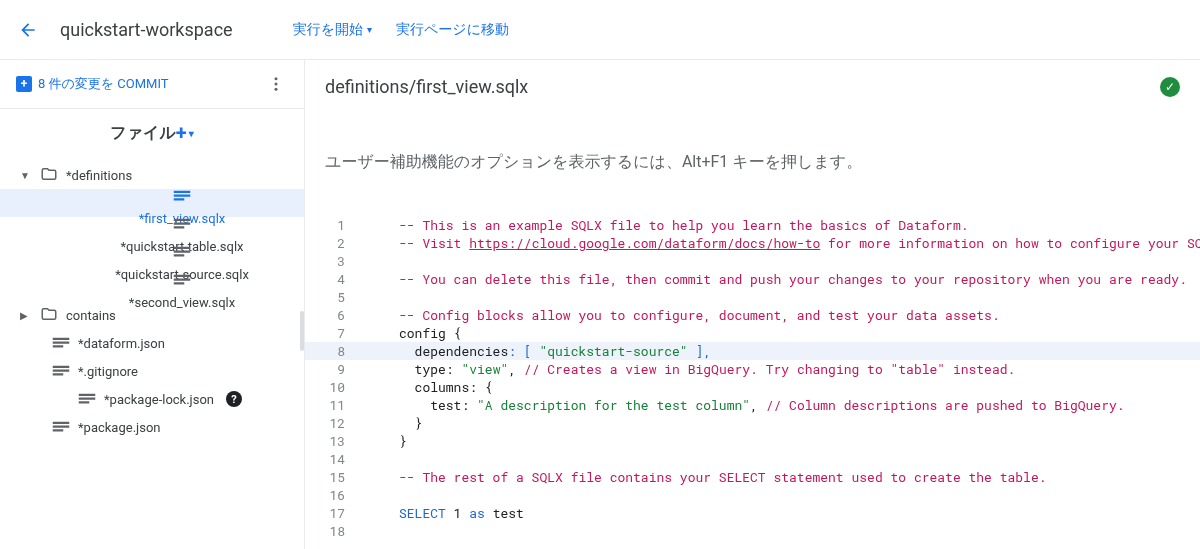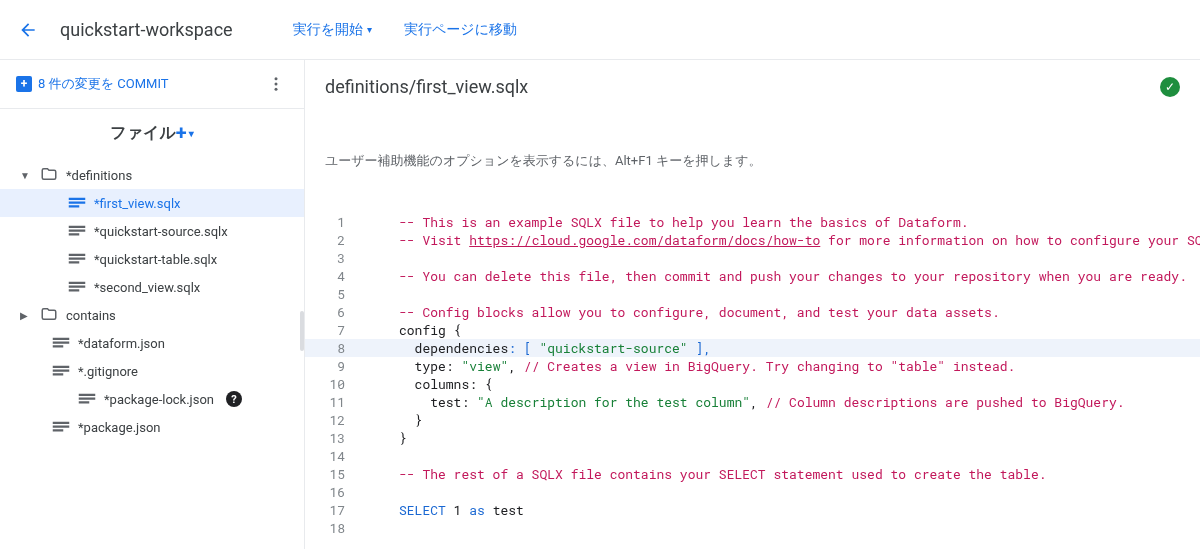--- a/index.html
+++ b/index.html
@@ -1,53 +1,53 @@
 <!DOCTYPE html>
 <html><head>
 <meta charset="utf-8">
 <style>
   * { box-sizing: border-box; margin: 0; padding: 0; }
   body { font-family: "Google Sans", Roboto, Arial, sans-serif; font-size: 14px; color: #202124; background: #fff; overflow: hidden; width: 1200px; height: 549px; }
   
   .header { display: flex; align-items: center; height: 60px; padding: 0 16px; border-bottom: 1px solid #e8eaed; }
   .back-btn { width: 24px; height: 24px; display: flex; align-items: center; justify-content: center; cursor: pointer; margin-right: 20px; }
   .workspace-name { font-size: 18px; color: #3c4043; flex: 0 0 auto; margin-right: 60px; }
-  .header-actions { display: flex; gap: 32px; }
+  .header-actions { display: flex; gap: 24px; }
   .header-link { color: #1a73e8; font-size: 14px; cursor: pointer; display: flex; align-items: center; gap: 4px; }
   
   .main { display: flex; height: calc(100% - 48px); }
   
   .sidebar { width: 305px; border-right: 1px solid #e8eaed; display: flex; flex-direction: column; position: relative; }
   .commit-bar { display: flex; align-items: center; padding: 12px 16px; border-bottom: 1px solid #e8eaed; }
   .commit-link { color: #1a73e8; display: flex; align-items: center; gap: 6px; flex: 1; cursor: pointer; font-size: 13px; }
   .commit-icon { width: 16px; height: 16px; background: #1a73e8; color: #fff; display: flex; align-items: center; justify-content: center; border-radius: 2px; font-size: 12px; font-weight: bold; }
   .more-btn { width: 24px; height: 24px; display: flex; align-items: center; justify-content: center; cursor: pointer; color: #5f6368; }
   
   .files-header { display: flex; align-items: center; justify-content: center; padding: 12px 22px; font-weight: bold; }
   .files-title { font-size: 16px; color: #3c4043; }
   .add-btn { color: #1a73e8; font-size: 20px; cursor: pointer; display: flex; align-items: center; gap: 2px; }
   
   .tree { padding: 4px 0; overflow-y: auto; }
   .tree-row { display: flex; align-items: center; height: 28px; padding: 0 8px 0 16px; cursor: pointer; gap: 8px; color: #3c4043; font-size: 13px; }
   .tree-row.selected { background: #e8f0fe; color: #1a73e8; }
   .tree-row.selected .file-icon { color: #1a73e8; }
   .tree-indent-0 { padding-left: 20px; }
-  .tree-indent-1 { padding-left: 68px; }
+  .tree-indent-1 { padding-left: 68px; flex-direction: column; }
   .expand-icon { width: 12px; color: #5f6368; font-size: 10px; }
   .folder-icon { width: 18px; color: #5f6368; }
   .file-icon { width: 18px; color: #5f6368; display: flex; align-items: center; justify-content: center; }
   .file-icon svg { width: 18px; height: 14px; }
   .help-badge { width: 16px; height: 16px; background: #202124; color: #fff; border-radius: 50%; display: flex; align-items: center; justify-content: center; font-size: 11px; font-weight: bold; margin-left: 4px; }
   
   .content { flex: 1; display: flex; flex-direction: column; overflow: hidden; gap: 35px; }
   .file-header { display: flex; align-items: center; padding: 16px 20px; }
   .file-path { font-size: 18px; color: #3c4043; flex: 1; }
   .status-icon { width: 20px; height: 20px; background: #1e8e3e; border-radius: 50%; display: flex; align-items: center; justify-content: center; color: #fff; font-size: 12px; }
   
-  .a11y-hint { padding: 4px 20px 8px; font-size: 13px; color: #5f6368; }
+  .a11y-hint { padding: 4px 20px 8px; font-size: 16px; color: #5f6368; }
   
   .editor { flex: 1; overflow: auto; font-family: "Roboto Mono", Menlo, Consolas, monospace; font-size: 13px; line-height: 18px; }
   .line { display: flex; }
   .line.hl { background: #eef3fb; }
   .gutter { width: 58px; text-align: right; padding-right: 18px; color: #80868b; user-select: none; flex-shrink: 0; }
   .code { white-space: pre; padding-right: 20px; margin-left: 36px; }
   
   .tok-comment { color: #c2185b; }
   .tok-link { color: #c2185b; text-decoration: underline; }
   .tok-str { color: #188038; }
@@ -119,31 +119,31 @@
         <span>*first_view.sqlx</span>
       </div>
       <div class="tree-row tree-indent-1">
         <span class="file-icon">
             <svg viewBox="0 0 24 16">
               <rect x="1" y="1" width="22" height="3" fill="currentColor"></rect>
               <rect x="1" y="6" width="22" height="3" fill="currentColor"></rect>
               <rect x="1" y="11" width="14" height="3" fill="currentColor"></rect>
             </svg>
           </span>
+        <span>*quickstart-table.sqlx</span>
+      </div>
+      <div class="tree-row tree-indent-1">
+        <span class="file-icon">
+            <svg viewBox="0 0 24 16">
+              <rect x="1" y="1" width="22" height="3" fill="currentColor"></rect>
+              <rect x="1" y="6" width="22" height="3" fill="currentColor"></rect>
+              <rect x="1" y="11" width="14" height="3" fill="currentColor"></rect>
+            </svg>
+          </span>
         <span>*quickstart-source.sqlx</span>
-      </div>
-      <div class="tree-row tree-indent-1">
-        <span class="file-icon">
-            <svg viewBox="0 0 24 16">
-              <rect x="1" y="1" width="22" height="3" fill="currentColor"></rect>
-              <rect x="1" y="6" width="22" height="3" fill="currentColor"></rect>
-              <rect x="1" y="11" width="14" height="3" fill="currentColor"></rect>
-            </svg>
-          </span>
-        <span>*quickstart-table.sqlx</span>
       </div>
       <div class="tree-row tree-indent-1">
         <span class="file-icon">
             <svg viewBox="0 0 24 16">
               <rect x="1" y="1" width="22" height="3" fill="currentColor"></rect>
               <rect x="1" y="6" width="22" height="3" fill="currentColor"></rect>
               <rect x="1" y="11" width="14" height="3" fill="currentColor"></rect>
             </svg>
           </span>
         <span>*second_view.sqlx</span>

